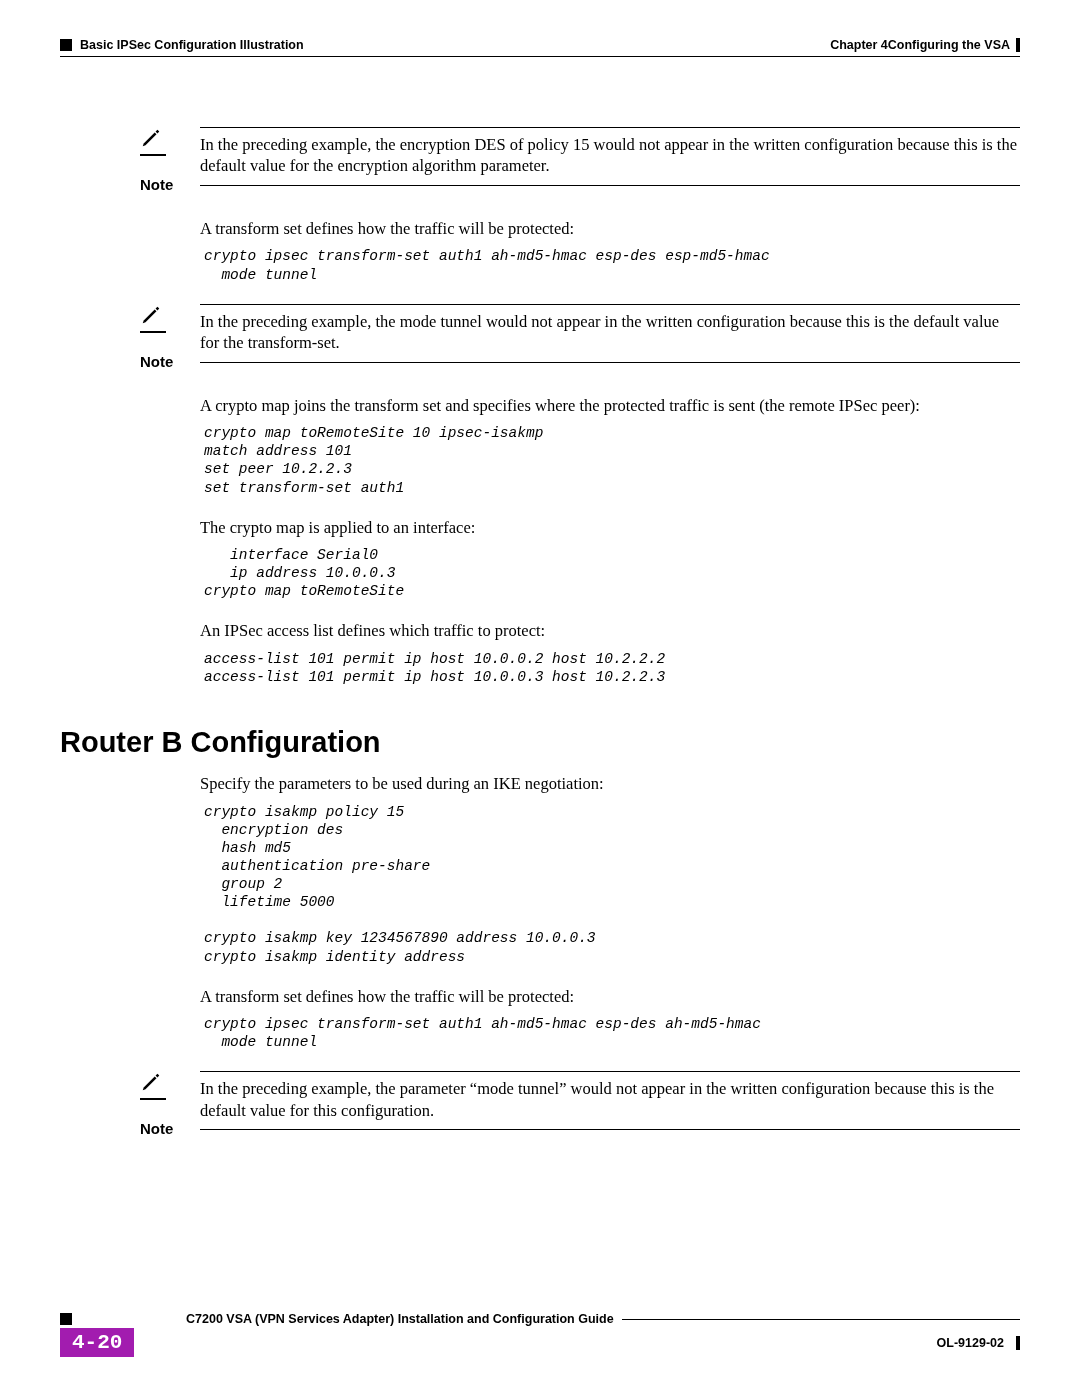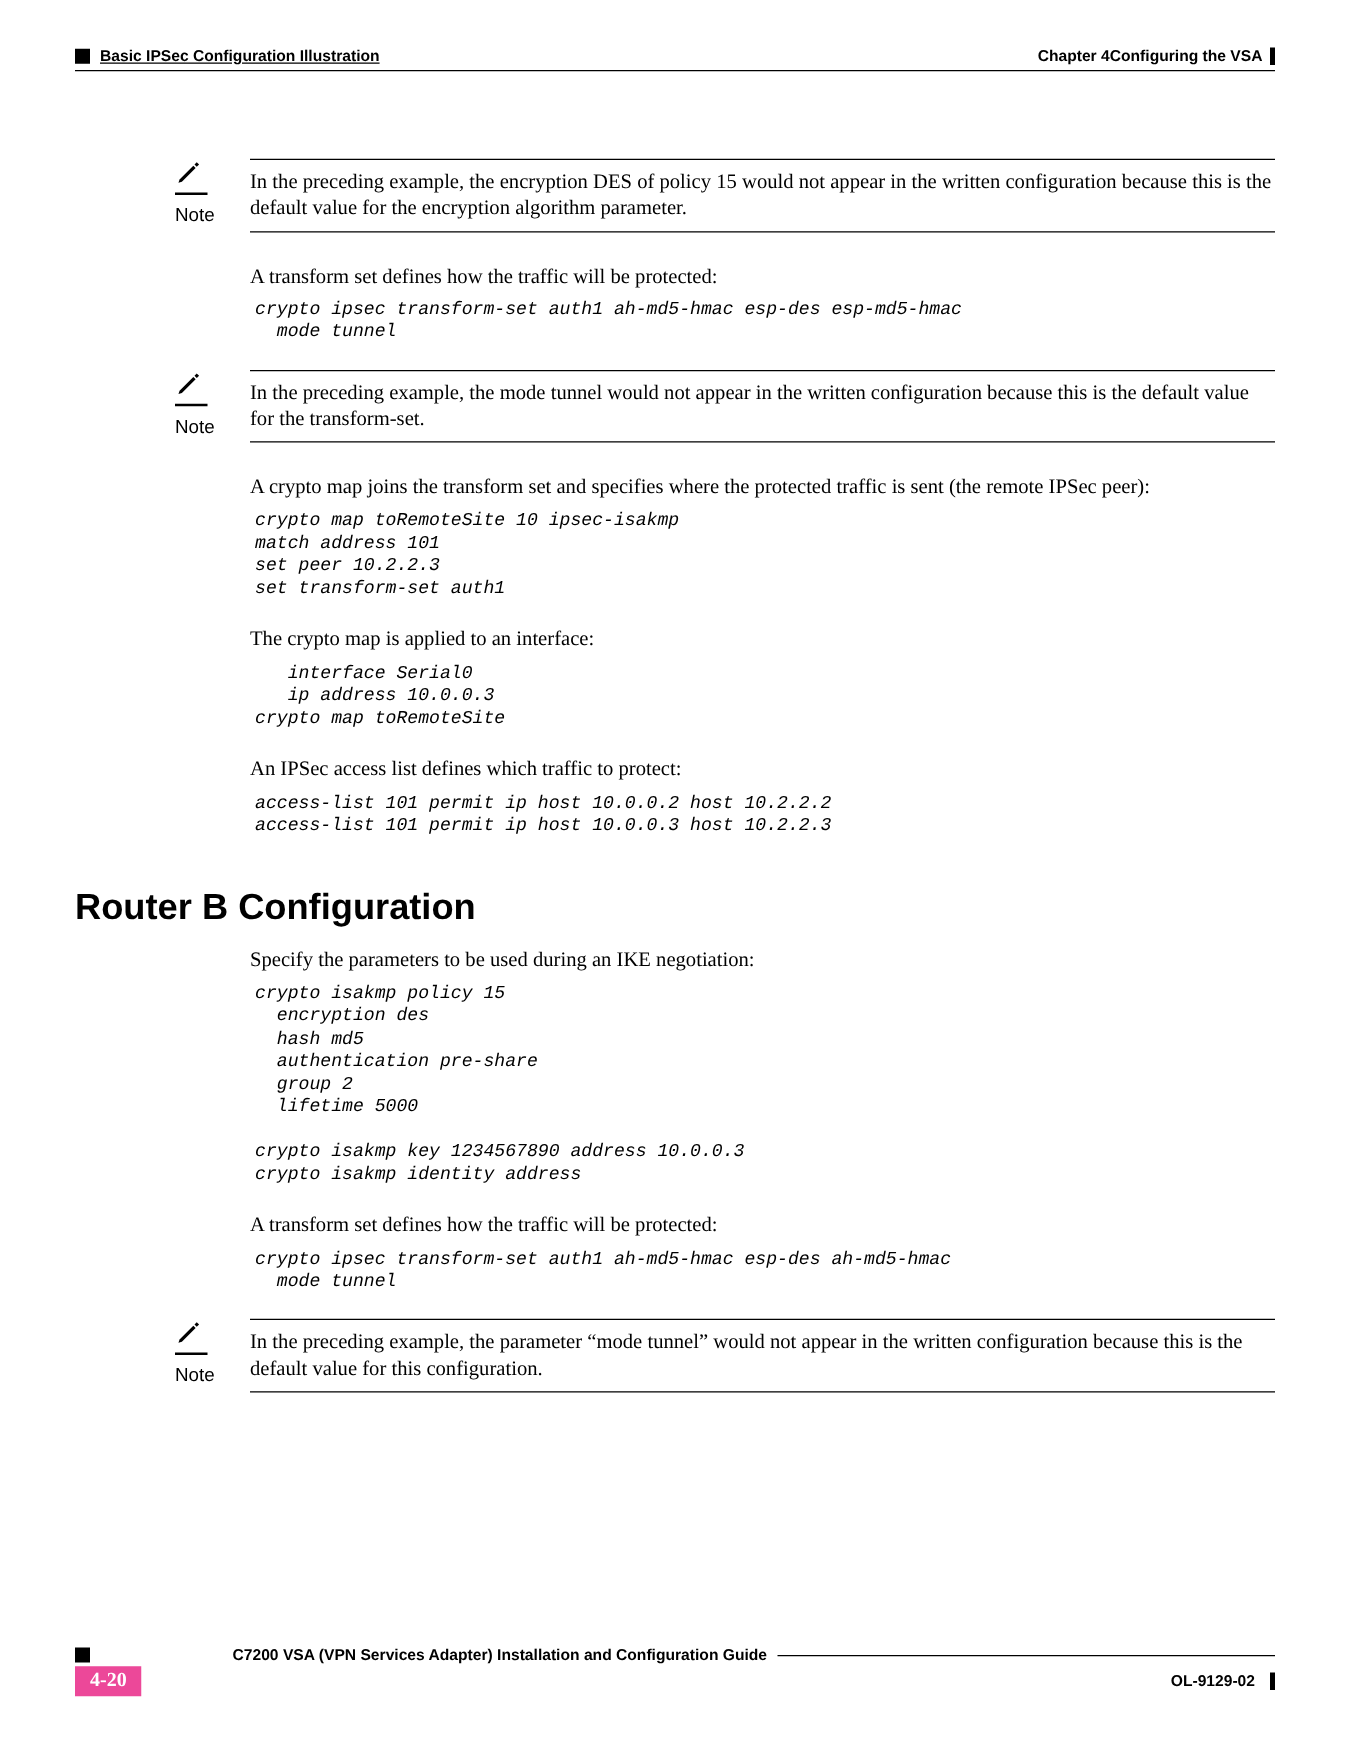--- a/index.html
+++ b/index.html
@@ -25,21 +25,20 @@
     align-items: flex-end;
     font-family: Arial, Helvetica, sans-serif;
     font-size: 12.5px;
     font-weight: bold;
     padding-bottom: 2px;
   }
   .header-left {
     display: flex;
     align-items: center;
     gap: 8px;
-    text-decoration: underline;
   }
   .header-right {
     display: flex;
     align-items: center;
   }
   .sq {
     width: 12px;
     height: 12px;
     background: #000;
     display: inline-block;
@@ -78,24 +77,24 @@
     width: 26px;
     padding-bottom: 1px;
     transform: rotate(0deg);
   }
   .pen-icon svg {
     width: 22px;
     height: 22px;
   }
   .note-word {
     font-family: Arial, Helvetica, sans-serif;
-    font-weight: normal;
+    font-weight: bold;
     font-size: 15px;
     display: inline-block;
-    margin-top: 8px;
+    margin-top: 20px;
   }
   .note-body {
     flex: 1;
     border-top: 1px solid #000;
     border-bottom: 1px solid #000;
     padding: 6px 0 8px 0;
     font-size: 16.5px;
     line-height: 1.3;
   }
   .para {
@@ -142,25 +141,25 @@
     font-weight: bold;
     margin-left: 106px;
   }
   .footer-bottom {
     display: flex;
     justify-content: space-between;
     align-items: center;
     margin-top: 2px;
   }
   .page-badge {
-    background: #ec4899;
+    background: #a21caf;
     color: #fff;
-    font-family: Liberation Serif, serif;
-    font-weight: bold;
-    font-size: 16px;
+    font-family: Liberation Mono, monospace;
+    font-weight: bold;
+    font-size: 21px;
     padding: 3px 12px;
   }
   .doc-id {
     font-family: Arial, Helvetica, sans-serif;
     font-size: 12.5px;
     font-weight: bold;
     display: flex;
     align-items: center;
     gap: 6px;
   }

